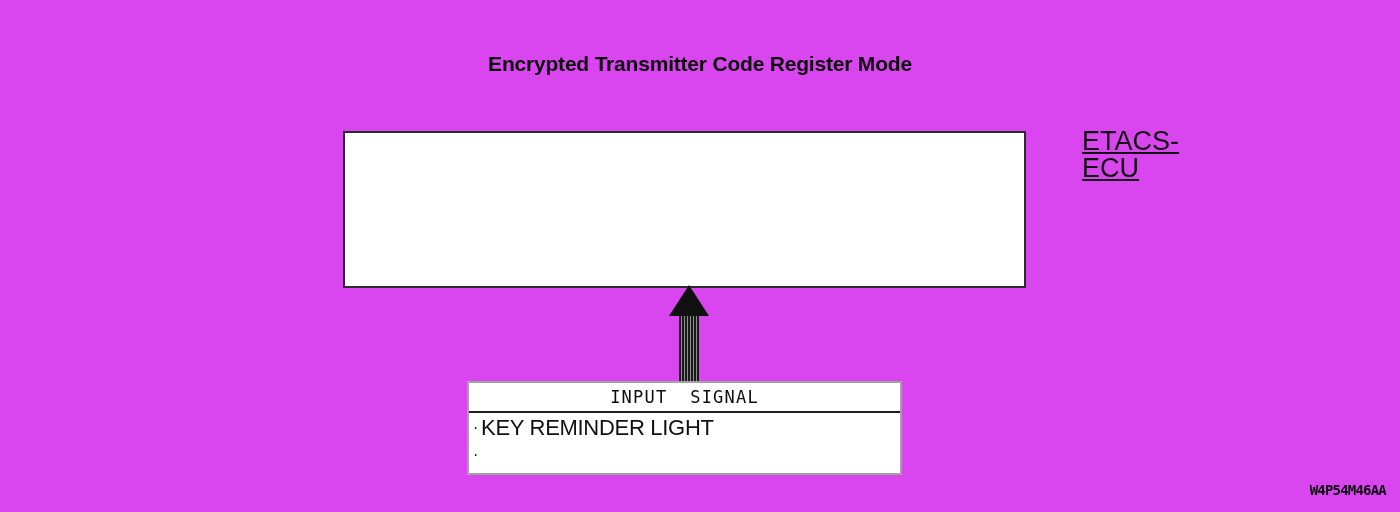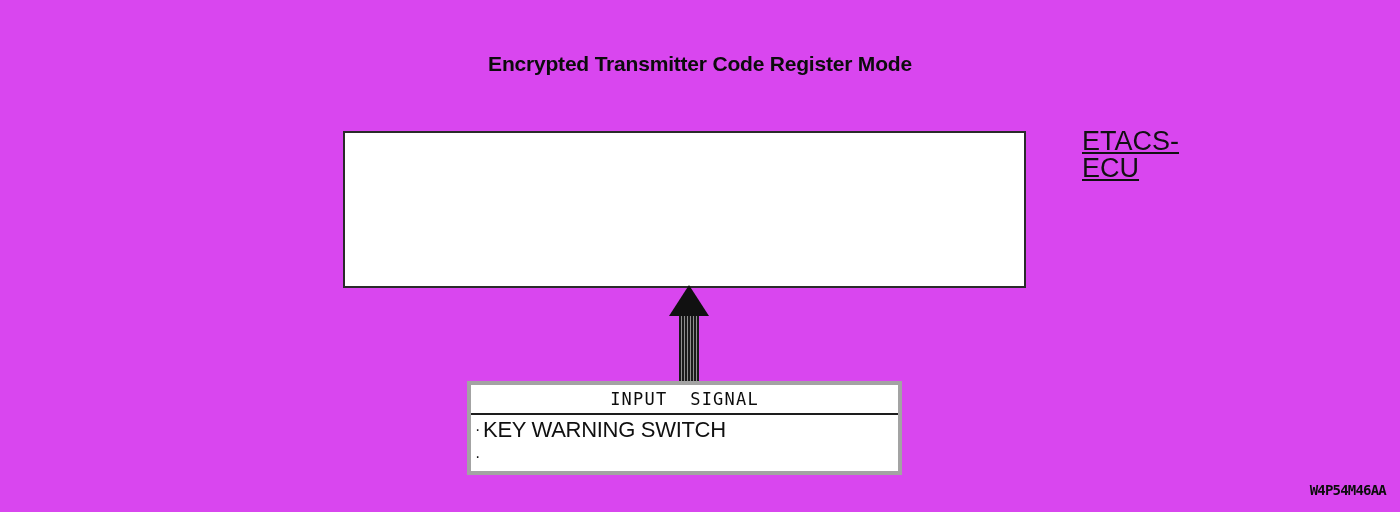--- a/index.html
+++ b/index.html
@@ -87,21 +87,21 @@
     border-bottom: 31px solid #111111;
   }
 
   
   .input-box {
     position: absolute;
     left: 467px;
     top: 381px;
     width: 435px;
     height: 94px;
-    border: 4px solid #a3a3a3;
+    border: 2px solid #a3a3a3;
     background: #ffffff;
     box-sizing: border-box;
   }
   .input-header {
     height: 30px;
     border-bottom: 2px solid #1d1d1d;
     display: flex;
     align-items: center;
     justify-content: center;
     box-sizing: border-box;
@@ -165,21 +165,21 @@
     <div class="arrow-head"></div>
   </div>
 
   <div class="input-box">
     <div class="input-header">
       <span class="input-header-text">INPUT  SIGNAL</span>
     </div>
     <div class="input-list">
       <div class="input-item">
         <span class="item-bullet">·</span>
-        <span>KEY WARNING SWITCH</span>
+        <span>KEY REMINDER LIGHT</span>
       </div>
       <div class="input-item">
         <span class="item-bullet">·</span>
       </div>
     </div>
   </div>
 
   <div class="figure-code">W4P54M46AA</div>
 
 </div>

